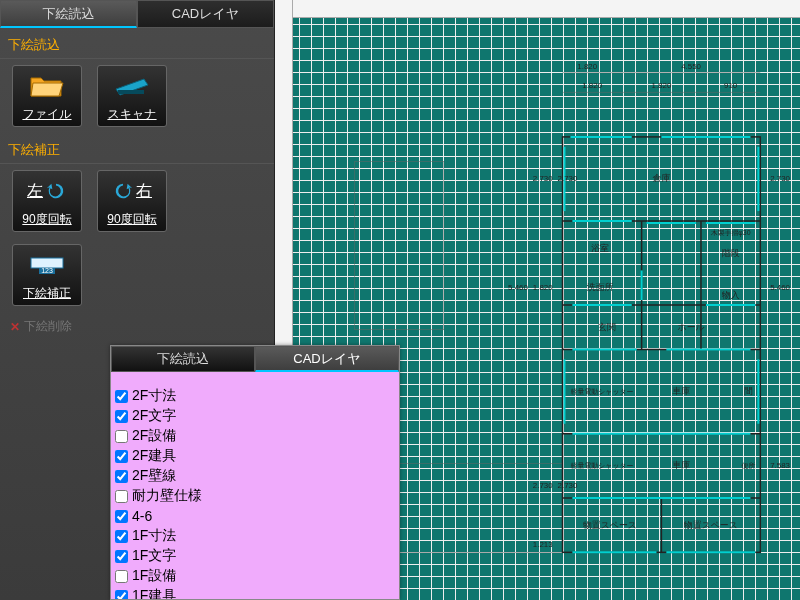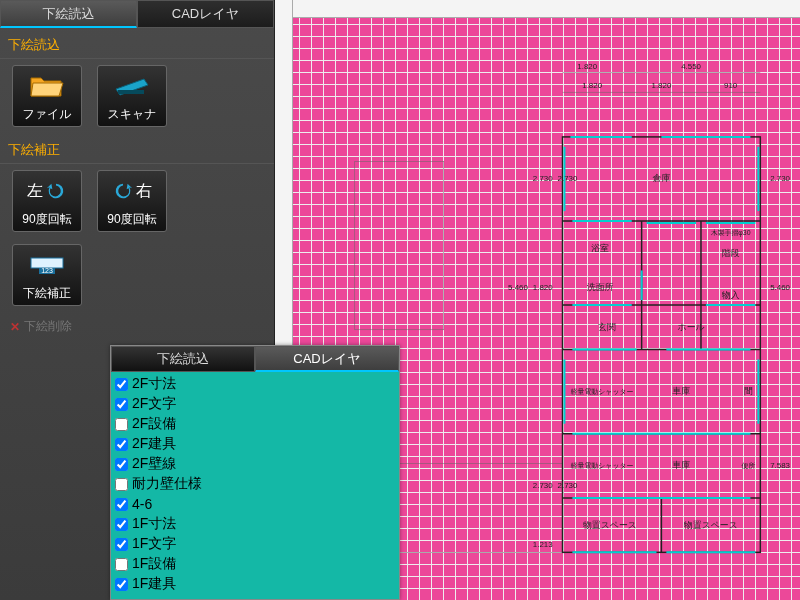--- a/index.html
+++ b/index.html
@@ -33,21 +33,21 @@
     color: #ffb000; font-size: 13px; padding: 8px 8px 4px 8px;
     border-bottom: 1px solid #555;
   }
   .tool-row { display: flex; gap: 15px; padding: 6px 12px; }
   .tool-btn {
     width: 70px; height: 62px;
     background: linear-gradient(#333,#111);
     border: 1px solid #666; border-radius: 3px;
     color: #fff; font-size: 12px;
     display: flex; flex-direction: column; align-items: center; justify-content: flex-end;
-    padding-bottom: 3px; cursor: pointer;
+    padding-bottom: 3px; cursor: pointer; text-decoration: underline;
   }
   .tool-btn .icon-slot {
     flex:1; display:flex; align-items:center; justify-content:center; width:100%;
   }
   .delete-row {
     padding: 6px 10px; font-size: 12px; color: #777;
     display:flex; align-items:center; gap:4px;
   }
   .delete-x { color:#b33; font-weight:bold; }
 
@@ -63,29 +63,29 @@
   .ltab {
     flex:1; text-align:center; line-height:24px; font-size:13px;
     background: linear-gradient(#333,#111); color:#ddd;
     border:1px solid #555; cursor:pointer;
   }
   .ltab.active {
     background: linear-gradient(#5a5a5a,#3e3e3e);
     border-bottom:2px solid #00c6ff; color:#fff;
   }
   .layer-list {
-    flex:1; overflow:auto; background:#14b8a6; color:#000;
-    font-size:14px; padding:2px 4px;
+    flex:1; overflow:auto; background:#f0abfc; color:#000;
+    font-size:14px; padding:14px 4px;
   }
   .layer-item { display:flex; align-items:center; height:20px; gap:2px; }
   .layer-item input { margin:0 2px 0 0; }
 
   
   .canvas-wrap {
-    position: relative; flex:1; background:#ec4899; overflow:hidden;
+    position: relative; flex:1; background:#0f766e; overflow:hidden;
   }
   .grid {
     position:absolute; inset:0;
     background-image:
       linear-gradient(#eee 1px, transparent 1px),
       linear-gradient(90deg,#eee 1px, transparent 1px);
     background-size: 12px 12px;
   }
   .ruler-h {
     position:absolute; top:0; left:0; right:0; height:18px;

